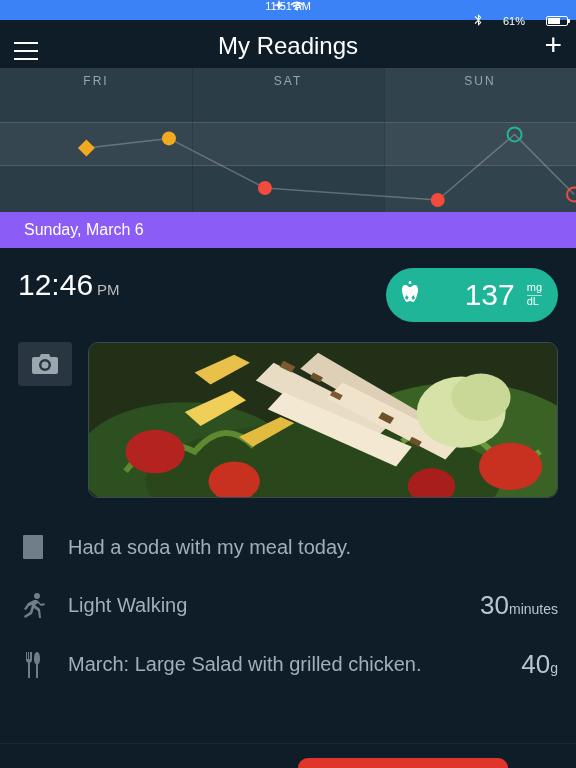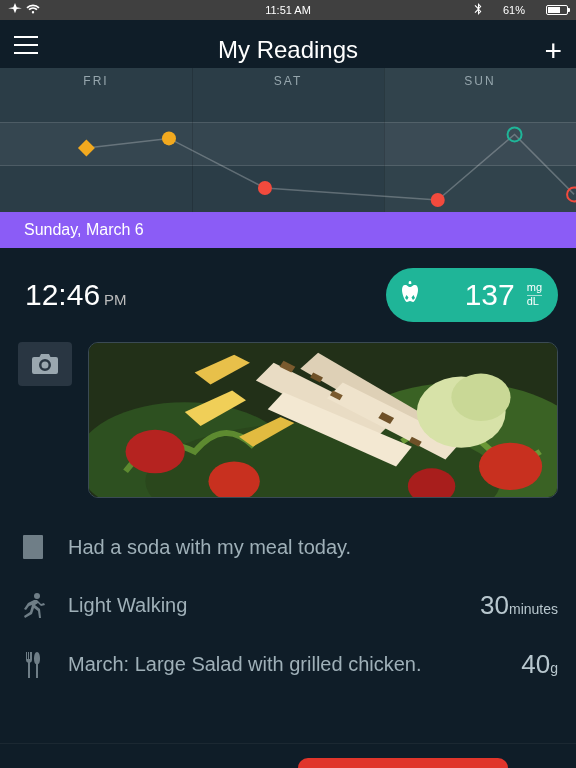--- a/index.html
+++ b/index.html
@@ -7,27 +7,28 @@
   body {
     background: #0f1d28;
     color: #ffffff;
     font-family: -apple-system, "Helvetica Neue", Arial, sans-serif;
     position: relative;
   }
 
   
   .status-bar {
     height: 20px;
-    background: #404040;
+    background: #3b82f6;
     color: #fff;
     font-size: 11px;
     display: flex;
     align-items: center;
     padding: 0 8px;
     position: relative;
+    flex-direction: column;
   }
   .status-left { display: flex; align-items: center; gap: 4px; }
   .status-center {
     position: absolute; left: 50%; transform: translateX(-50%);
     font-weight: 500;
   }
   .status-right {
     margin-left: auto; display: flex; align-items: center; gap: 21px;
   }
   .status-right .battery {
@@ -40,22 +41,22 @@
   }
   .status-right .battery .fill {
     position: absolute; left: 1px; top: 1px; bottom: 1px;
     width: 60%; background: #fff;
   }
 
   
   .nav-bar {
     height: 48px;
     display: flex;
-    align-items: flex-start;
-    padding: 16px 14px;
+    align-items: flex-end;
+    padding: 8px 14px;
     position: relative;
   }
   .nav-title {
     position: absolute; left: 50%; transform: translateX(-50%);
     font-size: 24px; font-weight: 300;
   }
   .hamburger {
     width: 24px; height: 18px; display: flex; flex-direction: column;
     justify-content: space-between; cursor: pointer;
   }
@@ -106,22 +107,22 @@
     height: 36px;
     background: #8b5cf6;
     display: flex; align-items: center;
     padding: 0 24px;
     font-size: 16px;
     font-weight: 300;
   }
 
   
   .reading-row {
-    display: flex; align-items: center; justify-content: space-between;
-    padding: 20px 18px 14px 25px;
+    display: flex; justify-content: space-between;
+    padding: 20px 18px 14px 18px;
   }
   .reading-time { font-size: 30px; font-weight: 300; }
   .reading-time .ampm { font-size: 15px; margin-left: 4px; color: #bdbdbd; }
   .reading-badge {
     background: #1fb598;
     border-radius: 999px;
     height: 54px;
     min-width: 172px;
     display: flex; align-items: center; justify-content: flex-end;
     padding: 0 16px 0 14px;

